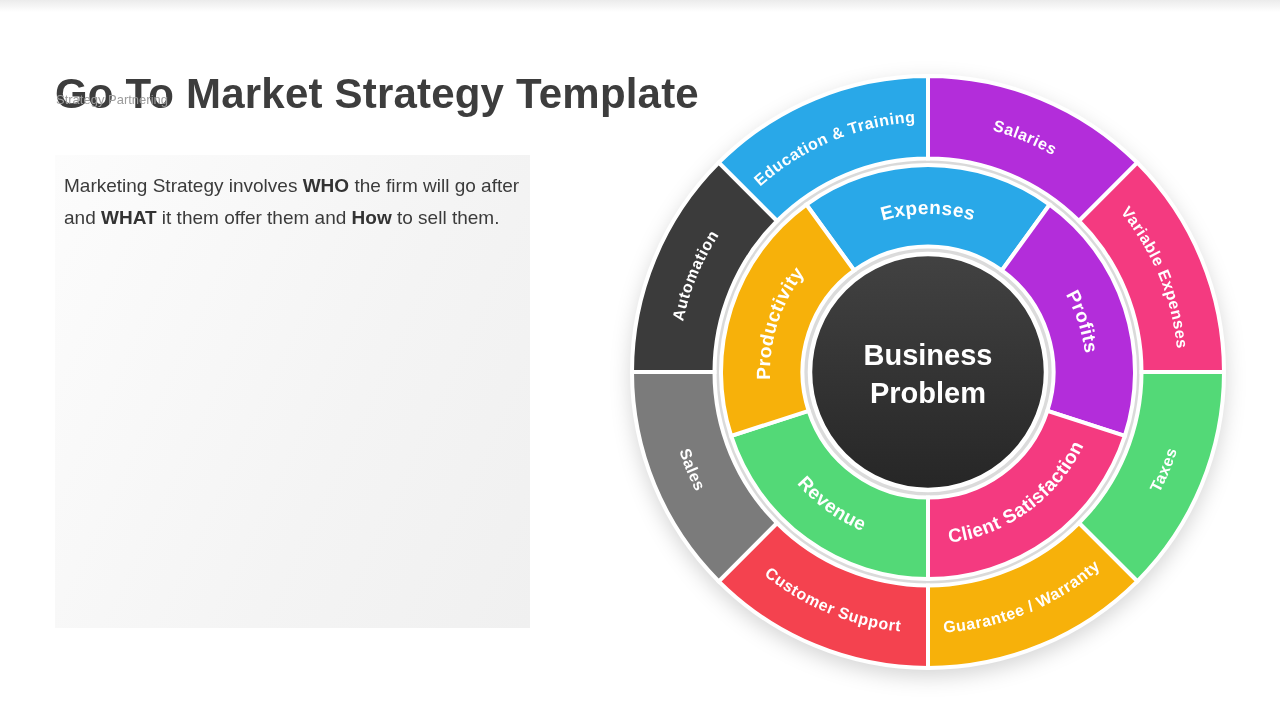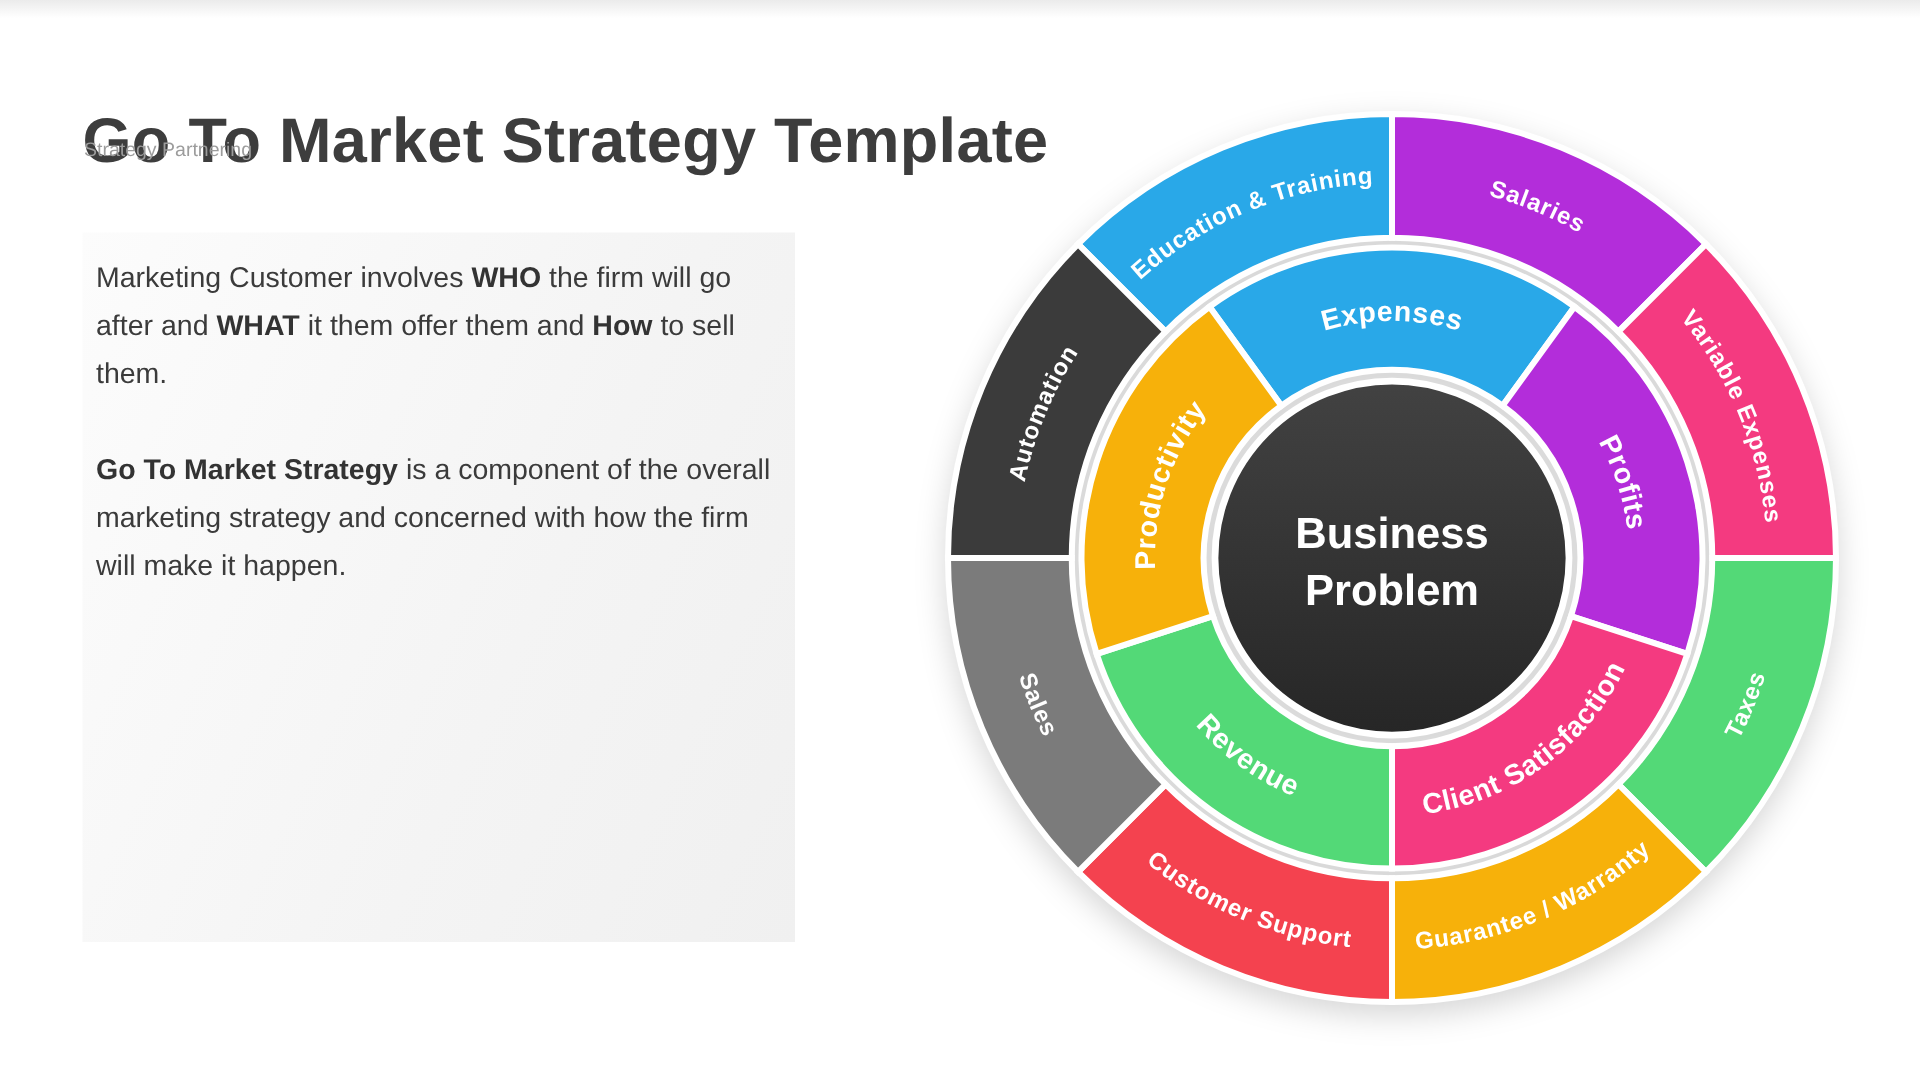--- a/index.html
+++ b/index.html
@@ -28,22 +28,21 @@
 </style>
 </head>
 <body>
 
 <div class="top-fade"></div>
 
 <h1 class="slide-title">Go To Market Strategy Template</h1>
 <div class="slide-subtitle">Strategy Partnering</div>
 
 <div class="textbox">
-  <p><span>Marketing Customer involves </span><strong>WHO</strong><span> the firm will go after and </span><strong>WHAT</strong><span> it them offer them and </span><strong>How</strong><span> to sell them.</span></p>
-  <p><strong>Go To Market Strategy</strong><span> is a component of the overall marketing strategy and concerned with how the firm will make it happen.</span></p>
+  <p><span>Marketing Strategy involves </span><strong>WHO</strong><span> the firm will go after and </span><strong>WHAT</strong><span> it them offer them and </span><strong>How</strong><span> to sell them.</span></p>
 </div>
 
 <svg class="wheel" viewBox="0 0 600 600" xmlns="http://www.w3.org/2000/svg">
   <defs>
     <linearGradient id="centerGrad" x1="0" y1="0" x2="0" y2="1">
       <stop id="cg-top" offset="0" stop-color="#424242"></stop>
       <stop id="cg-bottom" offset="1" stop-color="#262626"></stop>
     </linearGradient>
   </defs>
   <g id="outer-ring-group">

